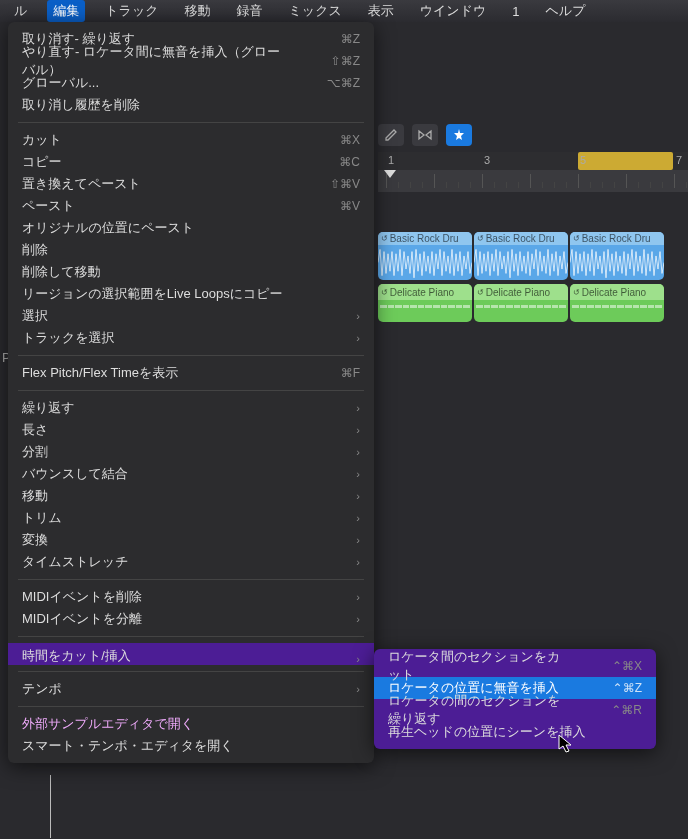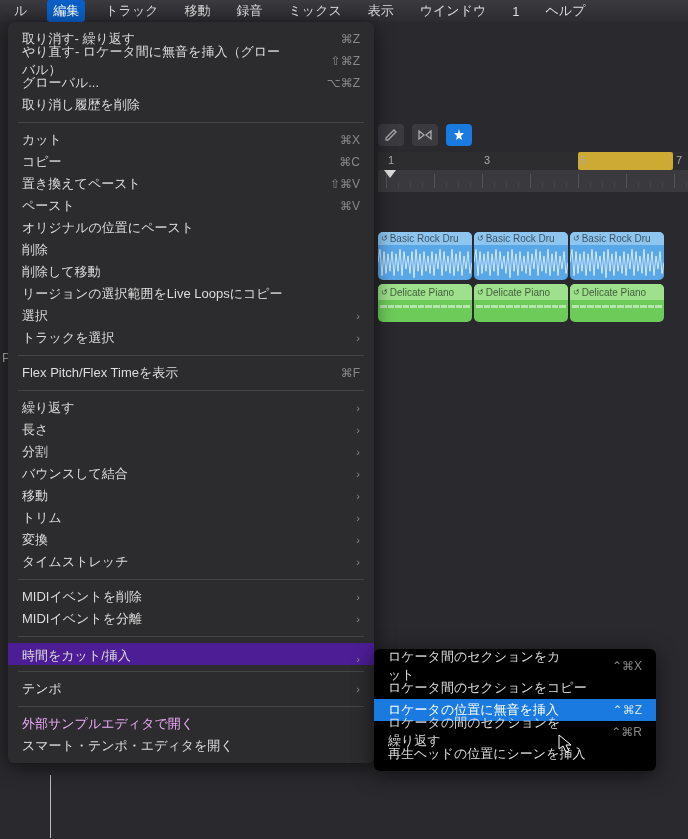--- a/index.html
+++ b/index.html
@@ -239,21 +239,21 @@
       flex: 1;
       background: rgba(255,255,255,0.5);
       height: 3px;
       margin-top: 3px;
     }
     .submenu {
       position: absolute;
       top: 649px;
       left: 374px;
       width: 282px;
-      background: #000000;
+      background: #4c1d95;
       border-radius: 6px;
       box-shadow: 0 4px 20px rgba(0,0,0,0.6);
       padding: 6px 0;
       z-index: 110;
     }
     .submenu .menu-item.selected {
       background: #1a7ae0;
       color: #fff;
     }
     .submenu .menu-item.selected .right {
@@ -624,24 +624,20 @@
       </div>
     </div>
   </div>
 </div>
 
 <div class="submenu" id="sm">
     <div class="menu-item">
       <span>ロケータ間のセクションをカット</span>
       <span class="right">⌃⌘X</span>
     </div>
-    <div class="menu-item">
-      <span>ロケータ間のセクションをコピー</span>
-      <span class="right"></span>
-    </div>
     <div class="menu-item selected">
       <span>ロケータの位置に無音を挿入</span>
       <span class="right">⌃⌘Z</span>
     </div>
     <div class="menu-item">
       <span>ロケータの間のセクションを繰り返す</span>
       <span class="right">⌃⌘R</span>
     </div>
     <div class="menu-item">
       <span>再生ヘッドの位置にシーンを挿入</span>

